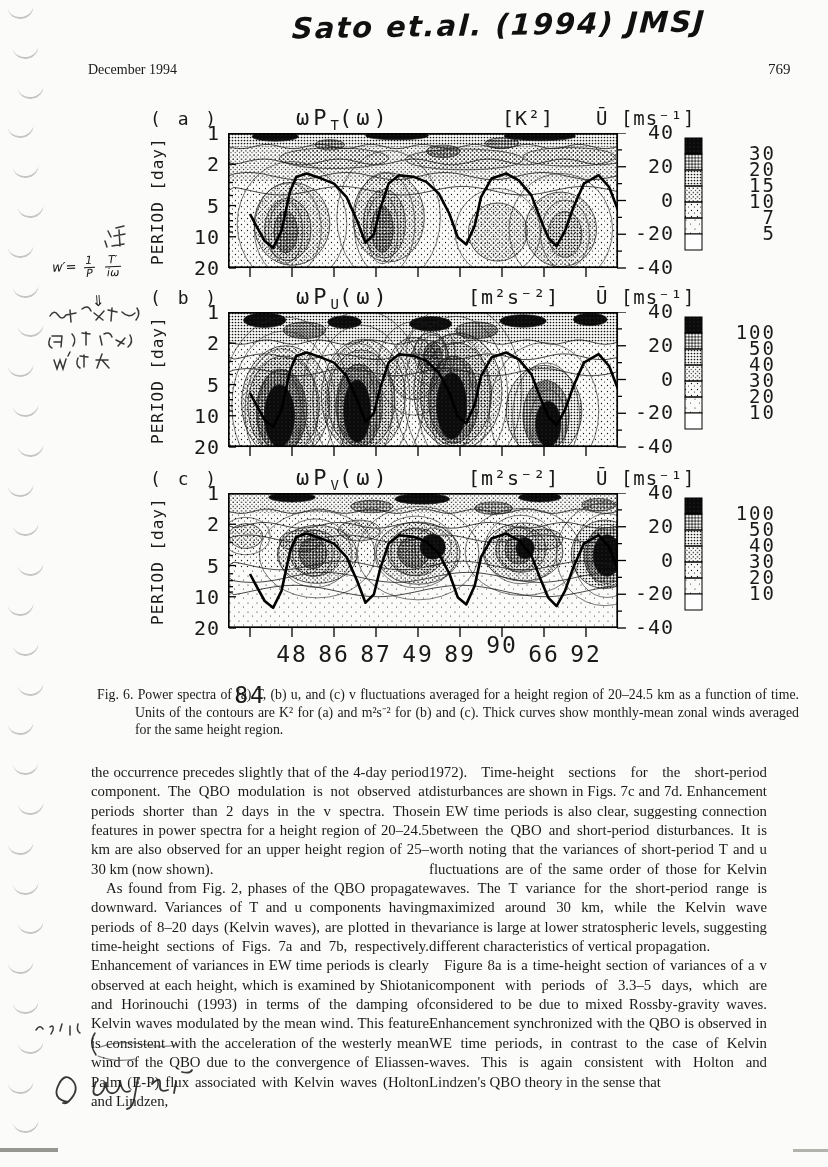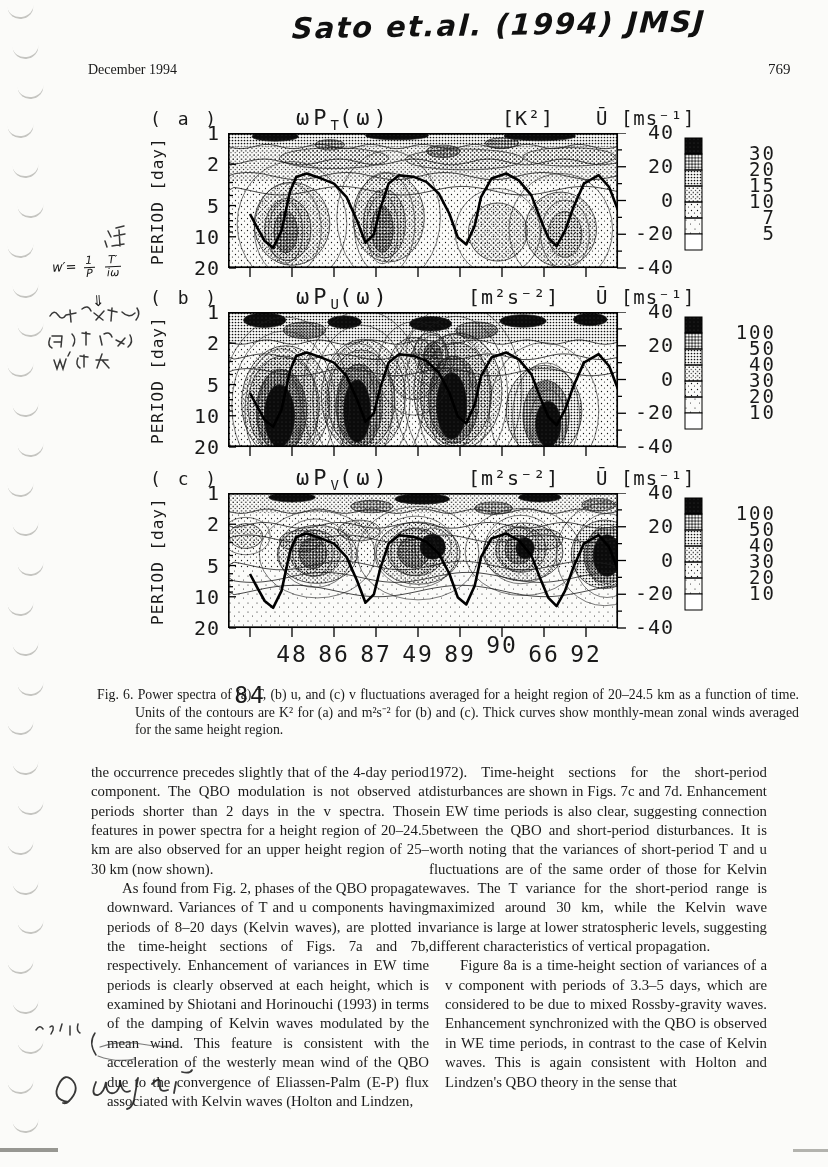--- a/index.html
+++ b/index.html
@@ -42,21 +42,21 @@
   .xtick{position:absolute;width:44px;text-align:center;font-size:23px;letter-spacing:2px;}
 
   
   .caption{position:absolute;left:97px;top:686px;width:664px;font-size:13.8px;line-height:17.6px;
     padding-left:38px;text-indent:-38px;text-align:justify;}
 
   
   .col{position:absolute;top:763px;width:338px;font-size:14.8px;line-height:19.35px;text-align:justify;}
   .col-left{left:91px;} .col-right{left:429px;}
   .col p{margin:0;}
-  .col p.indent{text-indent:15px;margin-left:16px;}
+  .col p.indent{text-indent:15px;}
 
   
   .mnote-formula{position:absolute;left:52px;top:255px;font-family:"DejaVu Sans",sans-serif;
     font-style:italic;font-size:13px;color:#161616;transform:rotate(-2deg);}
   .frac{display:inline-block;vertical-align:middle;text-align:center;font-size:11px;line-height:1.05;margin:0 3px;}
   .frac .num{display:block;border-bottom:1px solid #161616;padding:0 2px;}
   .frac .den{display:block;padding:0 2px;}
   .mnote-arrow{position:absolute;left:92px;top:292px;font-family:"DejaVu Sans",sans-serif;
     font-size:15px;color:#161616;transform:rotate(-4deg);}
 

